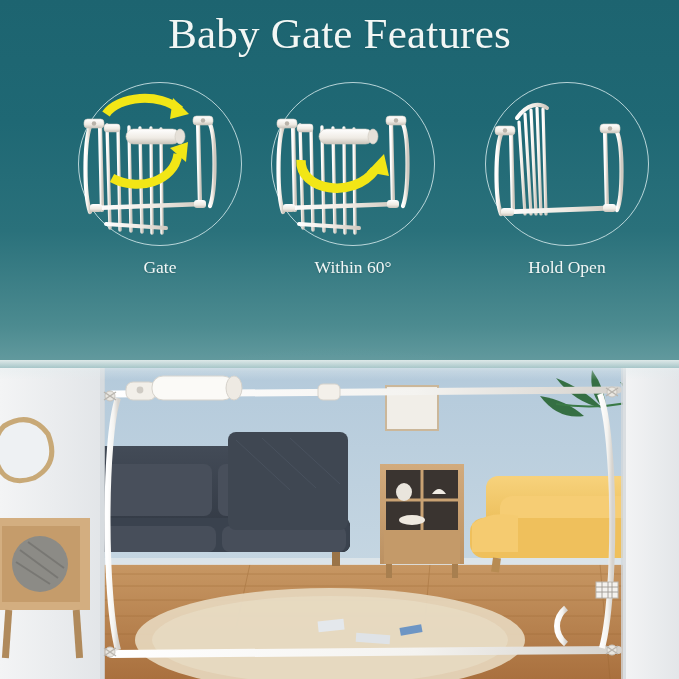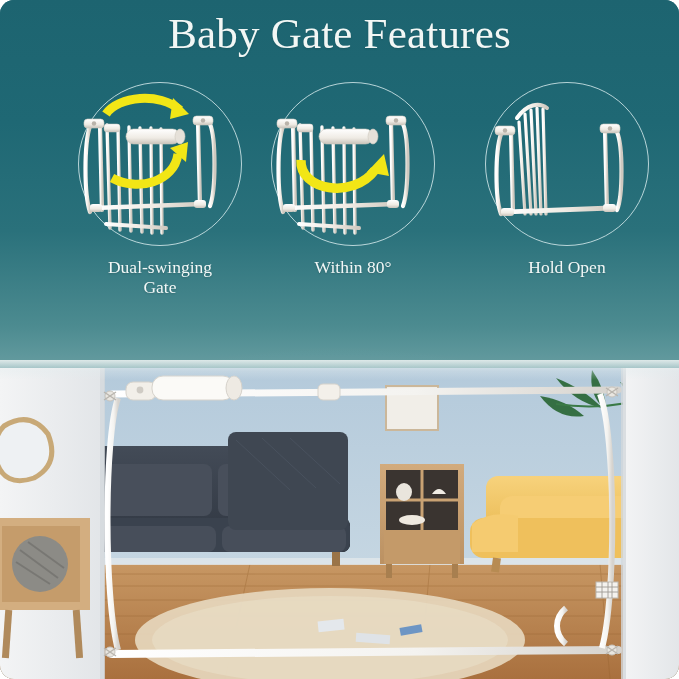--- a/index.html
+++ b/index.html
@@ -10,21 +10,20 @@
   body {
     font-family: "Liberation Serif", "DejaVu Serif", serif;
   }
 
   #page {
     position: relative;
     width: 679px;
     height: 679px;
     overflow: hidden;
     background: #1d6470;
-    border-radius: 14px;
   }
 
   
   .bg-gradient {
     position: absolute;
     inset: 0;
     background: linear-gradient(180deg,
         #1d6470 0%,
         #1f6874 18%,
         #2a717b 34%,
@@ -203,21 +202,20 @@
             <path d="M113 20 L 129 36 L 110 41 Z" fill="#f2e616"></path>
           </g>
 
           <g>
             <path d="M118 76 C 114 104, 78 114, 52 100" stroke="#f2e616" stroke-width="9" fill="none" stroke-linecap="butt"></path>
             <path d="M126 84 L 110 70 L 128 64 Z" fill="#f2e616"></path>
           </g>
         </svg>
       </div>
       <div class="feature-label">
-        <div>Dual-swinging</div>
         <div>Gate</div>
       </div>
     </div>
 
     <div class="feature f1">
       <div class="circle"></div>
       <div class="feature-art">
         <svg width="200" height="180" viewBox="0 0 200 180">
           <defs>
             <linearGradient id="barG2" x1="0" y1="0" x2="1" y2="0">
@@ -263,21 +261,21 @@
           <rect x="66" y="51" width="54" height="15" rx="7.5" fill="url(#handleG2)" stroke="#cfc9c0" stroke-width="0.6"></rect>
           <ellipse cx="120" cy="58.5" rx="5" ry="7.5" fill="#e6e1d9" stroke="#cfc9c0" stroke-width="0.6"></ellipse>
 
           <g>
             <path d="M48 82 C 46 112, 100 122, 122 92" stroke="#f2e616" stroke-width="9.5" fill="none" stroke-linecap="butt"></path>
             <path d="M114 94 L 131 76 L 136 98 Z" fill="#f2e616"></path>
           </g>
         </svg>
       </div>
       <div class="feature-label">
-        <div>Within 80°</div>
+        <div>Within 60°</div>
       </div>
     </div>
 
     <div class="feature f2">
       <div class="circle"></div>
       <div class="feature-art">
         <svg width="200" height="180" viewBox="0 0 200 180">
           <defs>
             <linearGradient id="barG3" x1="0" y1="0" x2="1" y2="0">
               <stop offset="0%" stop-color="#ffffff"></stop>

